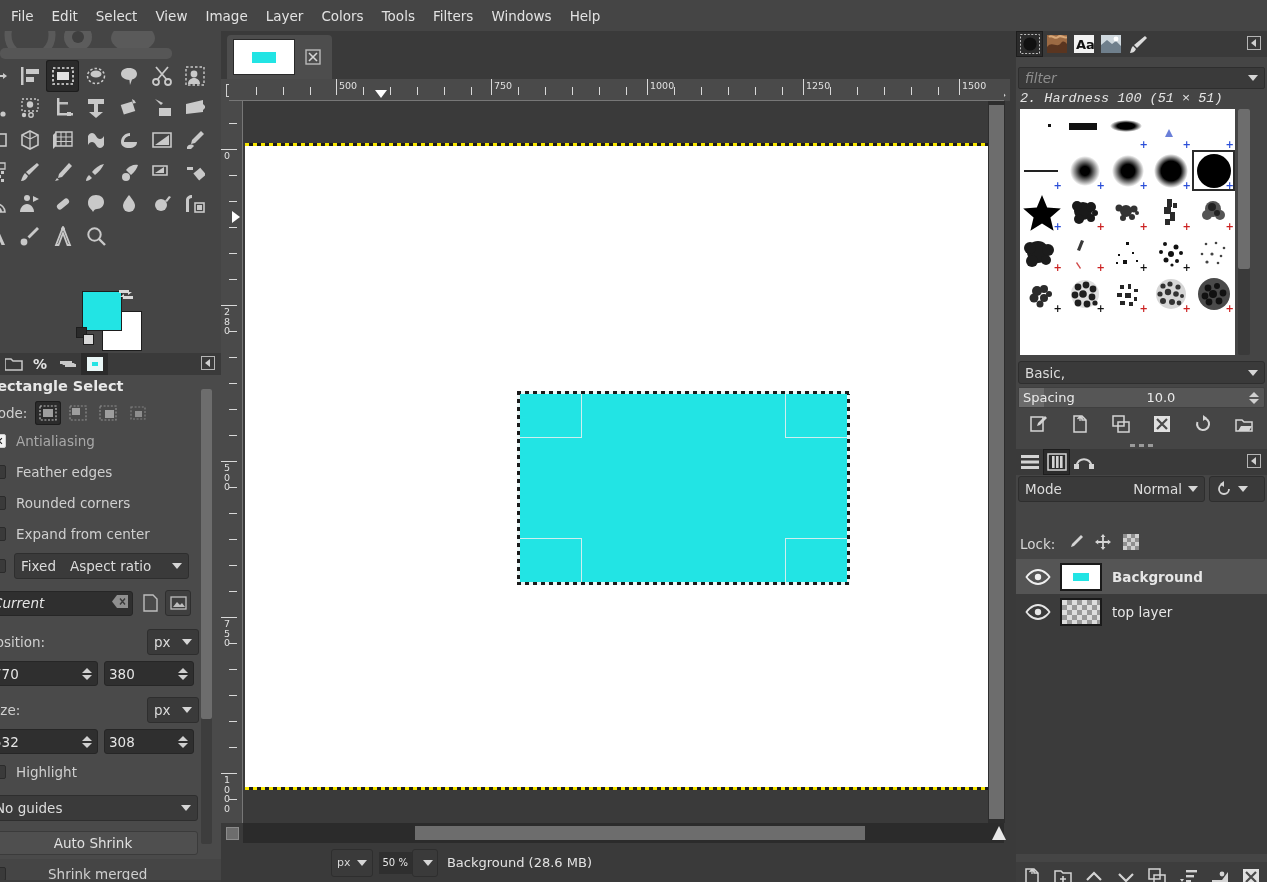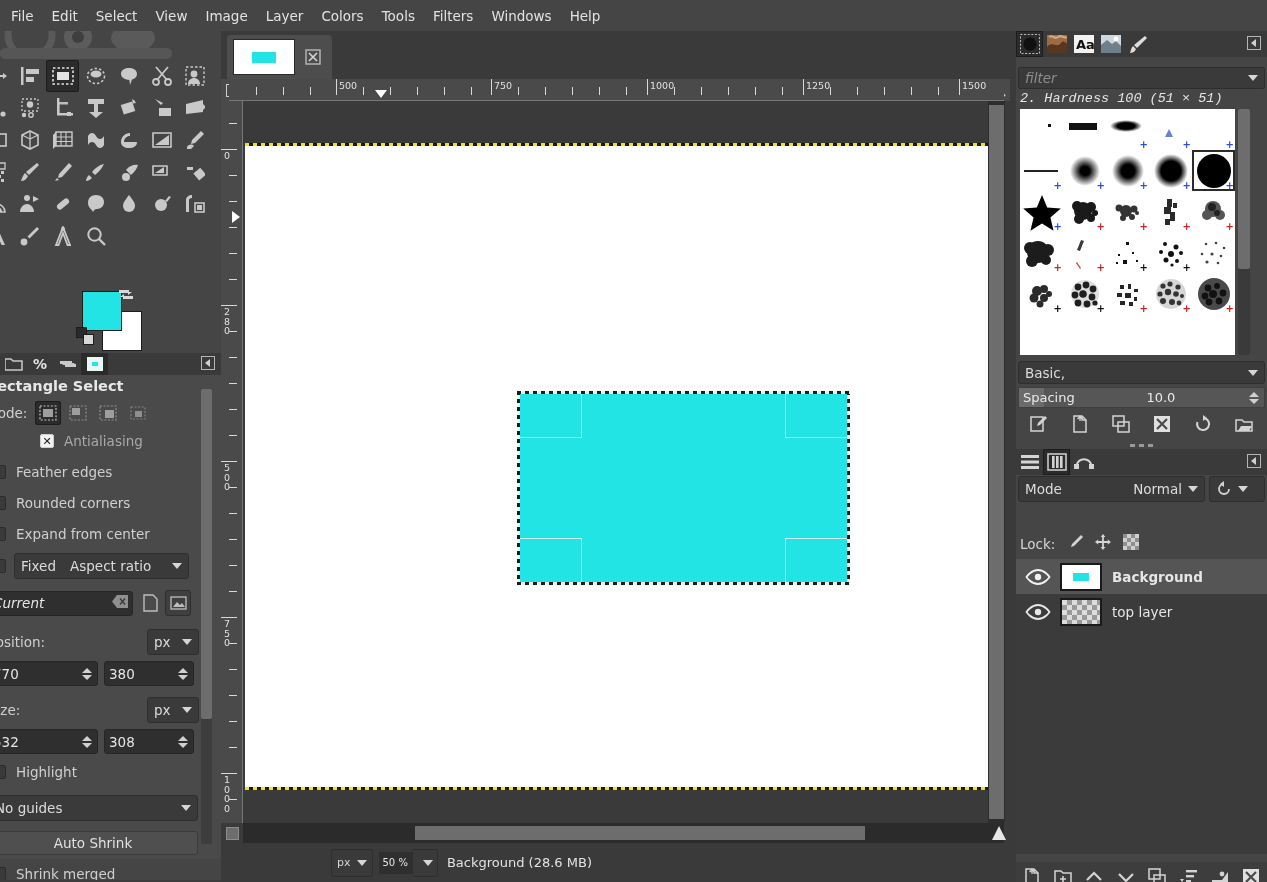--- a/index.html
+++ b/index.html
@@ -588,21 +588,21 @@
             </div>
           <div class="modebtn">
             <svg width="18" height="16" viewBox="0 0 18 16">
                 <rect x="2" y="2" width="14" height="12" fill="none" stroke="#808080" stroke-width="1.2" stroke-dasharray="2 1.6"></rect>
                 <rect x="6" y="6" width="7" height="6" fill="#8e8e8e"></rect>
               </svg>
             </div>
         </div>
       </div>
 
-      <div class="to-row" style="top:58px;margin-left:48px;">
+      <div class="to-row" style="top:58px;">
         <div class="chk on" style="margin-left:-8px;"></div>
         <span class="lbl dim">Antialiasing</span>
       </div>
       <div class="to-row" style="top:89px;">
         <div class="chk" style="margin-left:-8px;"></div>
         <span class="lbl">Feather edges</span>
       </div>
       <div class="to-row" style="top:120px;">
         <div class="chk" style="margin-left:-8px;"></div>
         <span class="lbl">Rounded corners</span>
@@ -707,21 +707,21 @@
           <span class="cv">No guides</span>
           <span class="caret"></span>
         </div>
       </div>
 
       <div class="to-scroll">
           <div class="thumb"></div>
         </div>
     </div>
 
-    <div class="to-row" style="position:absolute; top:835px; left:0;">
+    <div class="to-row" style="position:absolute; top:835px; left:0;gap:32px;">
       <div class="chk" style="margin-left:-8px;"></div>
       <span class="lbl">Shrink merged</span>
     </div>
 
     <div class="to-bottom">
       
       
       
       
     </div>

